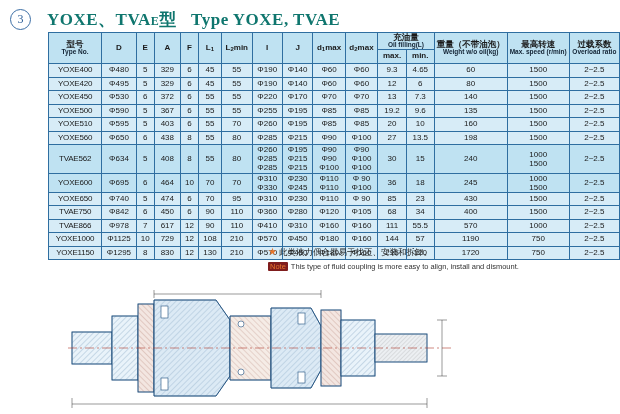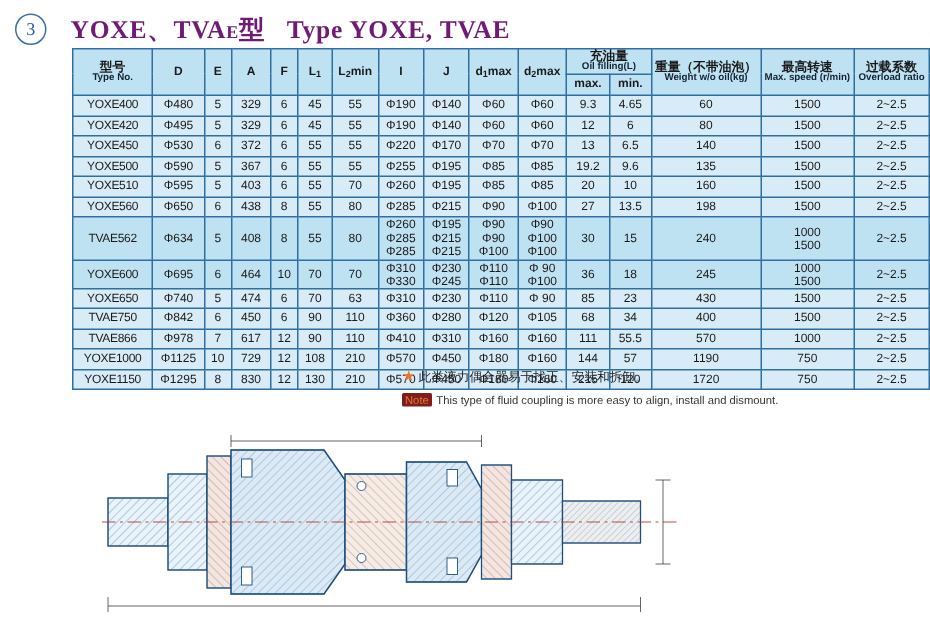--- a/index.html
+++ b/index.html
@@ -22,21 +22,21 @@
     margin-left:10px;
     width:19px;height:19px;border-radius:50%;
     border:1.4px solid #3b6ea5;color:#2b5d96;
     font-size:12px;display:flex;align-items:center;justify-content:center;
     font-family:"Liberation Serif", serif;
     background:#ffffff;
   }
   .title{
     margin-left:16px;
     font-family:"Liberation Serif", serif;
-    font-size:17px;font-weight:bold;color:#701a75;
+    font-size:17px;font-weight:bold;color:#0f766e;
     letter-spacing:0.5px;
   }
   .title .sub{font-size:12px;}
 
   
   .tbl-wrap{position:absolute;left:48px;top:32px;}
   table.spec{
     border-collapse:collapse;
     font-size:8px;
     font-family:"Liberation Sans", sans-serif;
@@ -191,21 +191,21 @@
             <td>6</td>
             <td>372</td>
             <td>6</td>
             <td>55</td>
             <td>55</td>
             <td>Φ220</td>
             <td>Φ170</td>
             <td>Φ70</td>
             <td>Φ70</td>
             <td>13</td>
-            <td>6.5</td>
+            <td>7.3</td>
             <td>140</td>
             <td>1500</td>
             <td>2~2.5</td>
           </tr>
           <tr>
             <td class="model">YOXE500</td>
             <td>Φ590</td>
             <td>5</td>
             <td>367</td>
             <td>6</td>
@@ -327,21 +327,21 @@
             </td>
             <td class="tall">2~2.5</td>
           </tr>
           <tr>
             <td class="model">YOXE650</td>
             <td>Φ740</td>
             <td>5</td>
             <td>474</td>
             <td>6</td>
             <td>70</td>
-            <td>63</td>
+            <td>95</td>
             <td>Φ310</td>
             <td>Φ230</td>
             <td>Φ110</td>
             <td>Φ 90</td>
             <td>85</td>
             <td>23</td>
             <td>430</td>
             <td>1500</td>
             <td>2~2.5</td>
           </tr>

